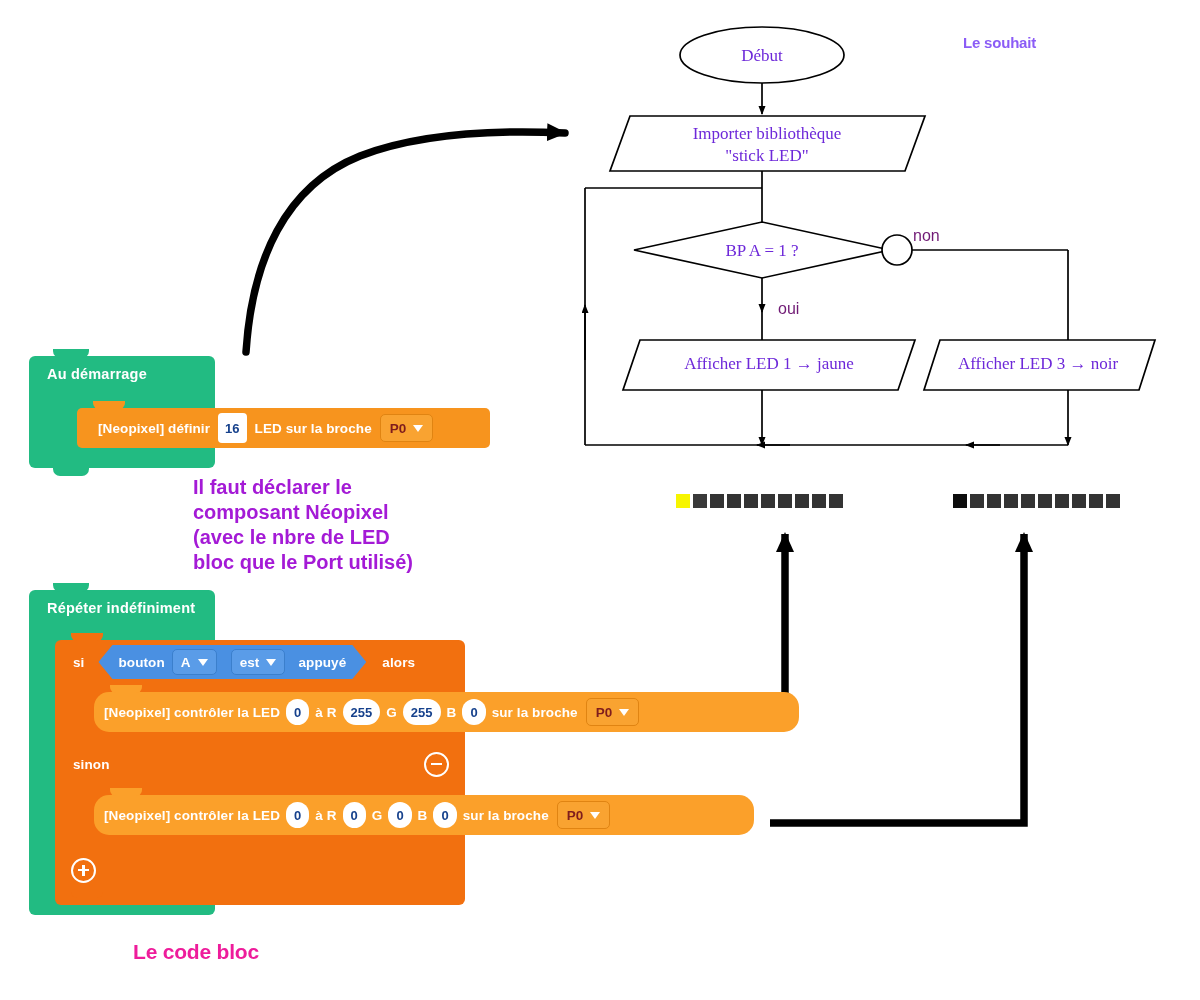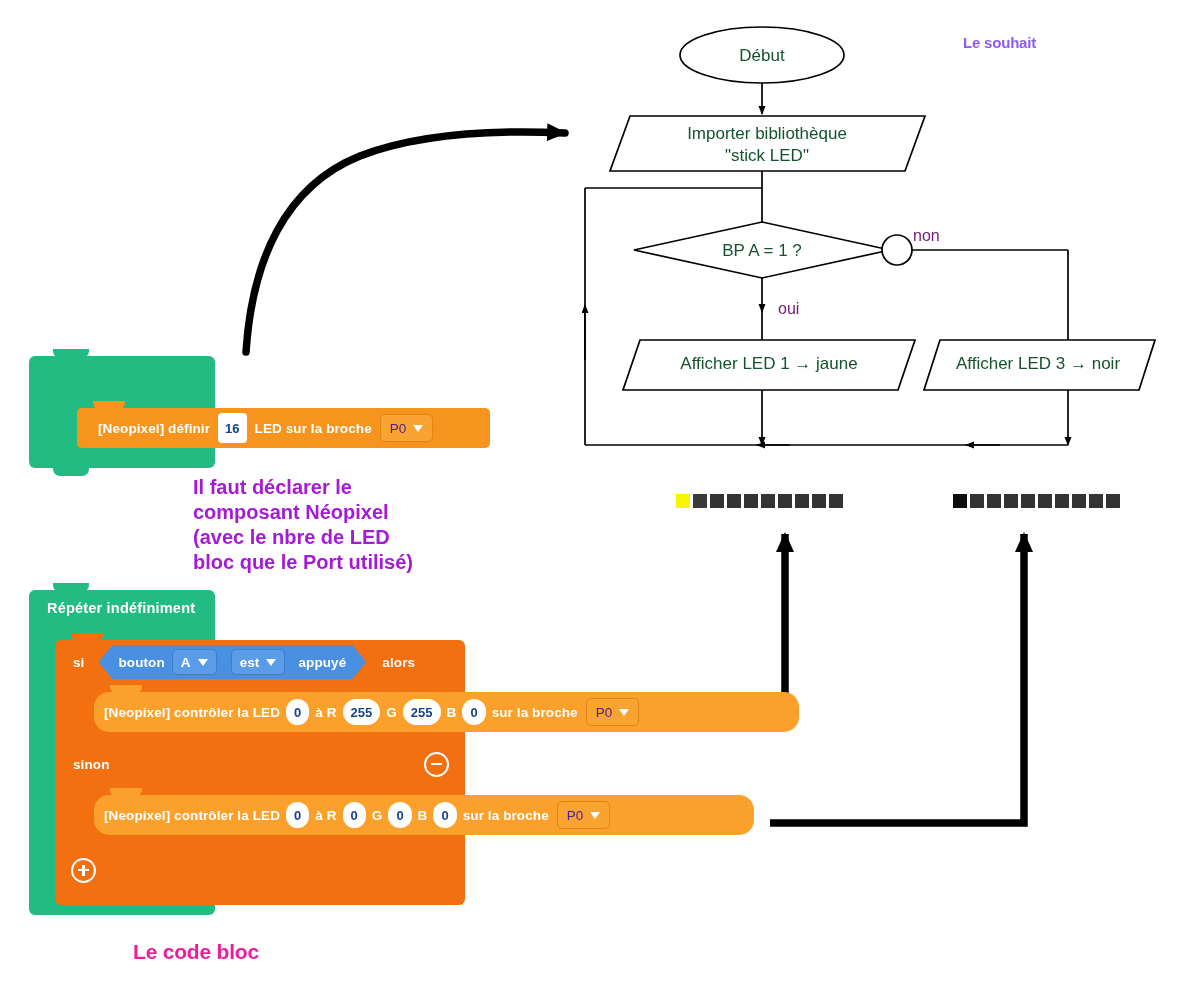--- a/index.html
+++ b/index.html
@@ -50,23 +50,23 @@
     color: #a41ad6;
     font-weight: bold;
     font-size: 20px;
     line-height: 25px;
     white-space: pre-line;
   }
 
   
   .fc-text {
     position: absolute;
-    font-family: Liberation Sans, sans-serif;
+    font-family: Liberation Serif, serif;
     font-size: 17px;
-    color: #14532d;
+    color: #6d28d9;
     white-space: pre-line;
     text-align: center;
     line-height: 22px;
   }
   .fc-label {
     position: absolute;
     font-family: "Liberation Sans", sans-serif;
     font-size: 16px;
     color: #701a75;
     white-space: nowrap;
@@ -182,22 +182,22 @@
     gap: 7px;
     border: 1.6px solid #e08412;
     border-radius: 5px;
     background: #f9a331;
     height: 28px;
     padding: 0 9px;
     margin-left: 8px;
     box-sizing: border-box;
   }
   .dropdown .dd-text {
-    color: #4c1d95;
-    font-weight: normal;
+    color: #7f1d1d;
+    font-weight: bold;
     font-size: 13.5px;
   }
   .caret {
     width: 0; height: 0;
     border-left: 5.5px solid transparent;
     border-right: 5.5px solid transparent;
     border-top: 7px solid #ffffff;
   }
 
   
@@ -392,20 +392,21 @@
       <div class="led" style="background: rgb(51, 51, 51);"></div>
       <div class="led" style="background: rgb(51, 51, 51);"></div>
       <div class="led" style="background: rgb(51, 51, 51);"></div>
       <div class="led" style="background: rgb(51, 51, 51);"></div>
       <div class="led" style="background: rgb(51, 51, 51);"></div>
     </div>
 
   <div class="blk-wrap" style="left:29px; top:356px;">
     <div class="hat-block" style="width:186px; height:112px;">
       <div class="notch-top"></div>
+      <div class="hat-title">Au démarrage</div>
       <div class="notch-bottom"></div>
     </div>
 
     <div class="orange-row" style="position:absolute; left:48px; top:52px; width:413px;padding-left:21px;">
       <div class="bump"></div>
       <span class="blk-label">[Neopixel] définir</span>
       <span class="num-square">16</span>
       <span class="blk-label">LED sur la broche</span>
       <span class="dropdown">
         <span class="dd-text">P0</span>

